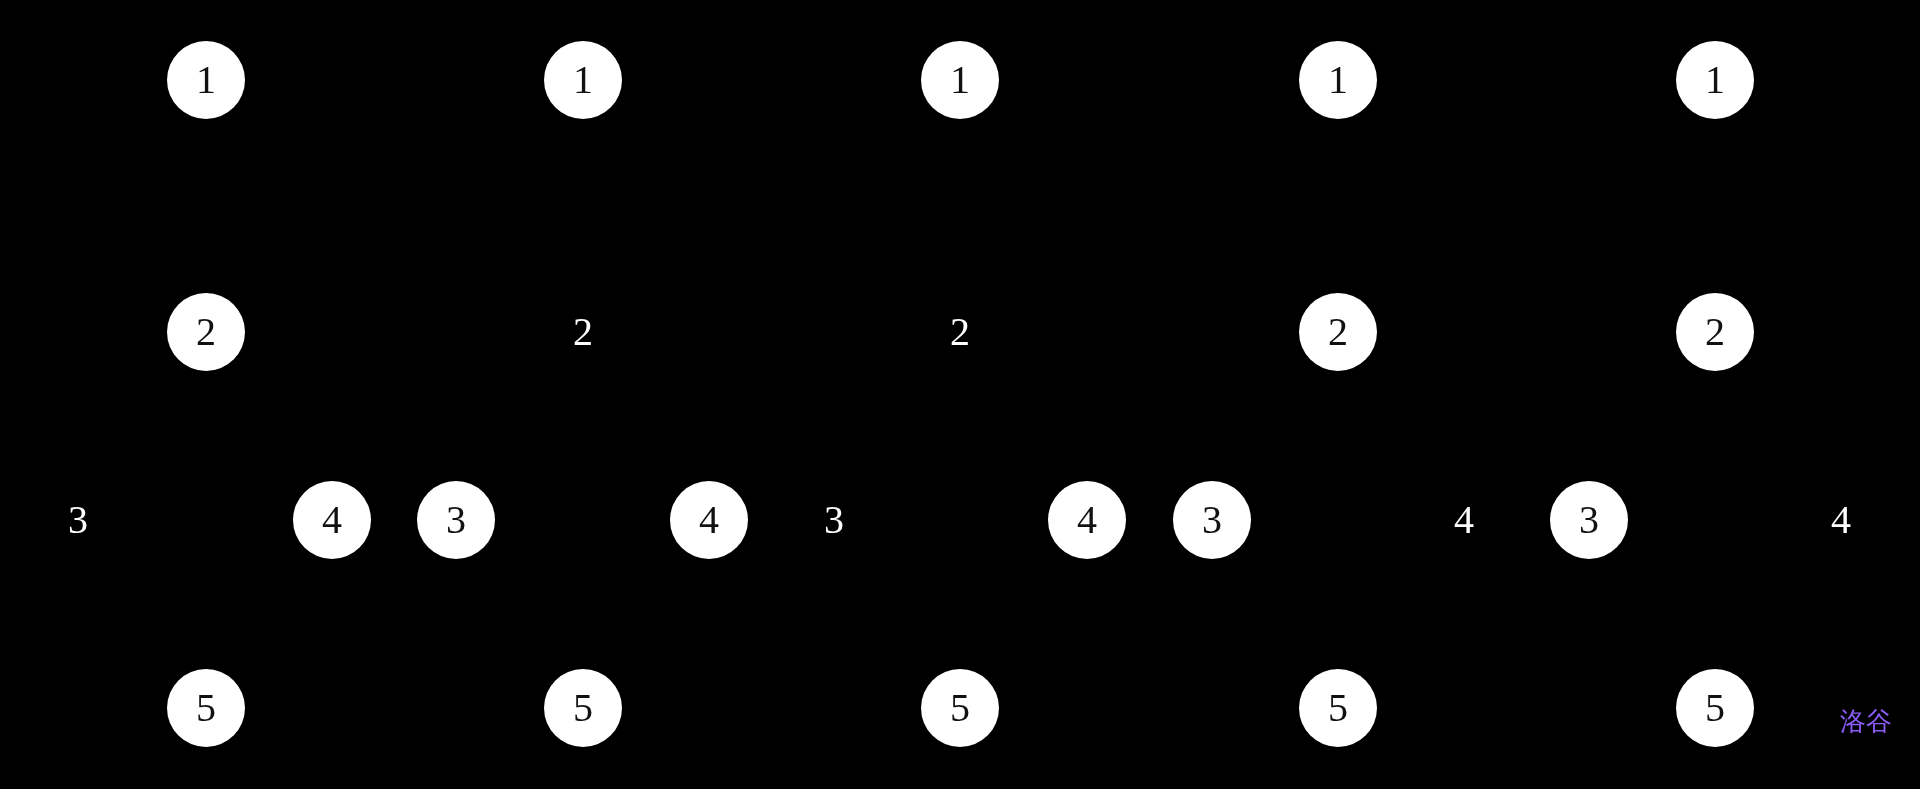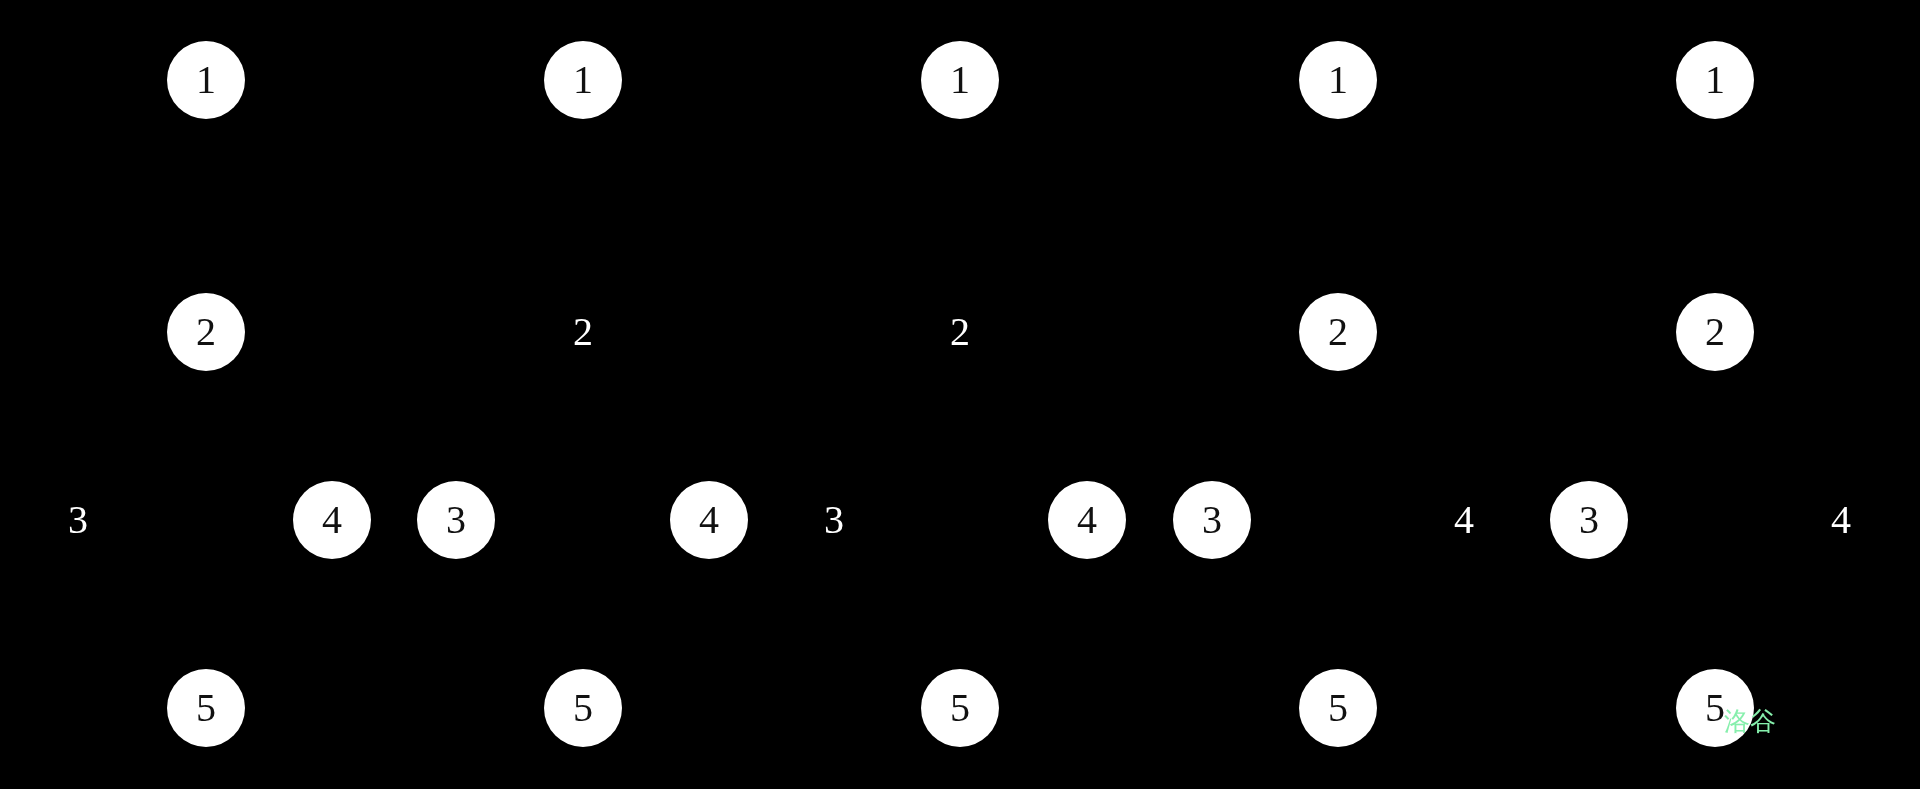--- a/index.html
+++ b/index.html
@@ -87,14 +87,14 @@
     <div class="node-circle" style="left: 1087px; top: 520px;">4</div>
     <div class="node-circle" style="left: 1212px; top: 520px;">3</div>
     <div class="node-text" style="left: 1464px; top: 520px;">4</div>
     <div class="node-circle" style="left: 1589px; top: 520px;">3</div>
     <div class="node-text" style="left: 1841px; top: 520px;">4</div>
     <div class="node-circle" style="left: 206px; top: 708px;">5</div>
     <div class="node-circle" style="left: 583px; top: 708px;">5</div>
     <div class="node-circle" style="left: 960px; top: 708px;">5</div>
     <div class="node-circle" style="left: 1338px; top: 708px;">5</div>
     <div class="node-circle" style="left: 1715px; top: 708px;">5</div>
-    <div id="watermark" style="left: 1750px; top: 721px; color: #86efac;">洛谷</div>
+    <div id="watermark" style="left: 1866px; top: 721px; color: #8b5cf6;">洛谷</div>
 </div>
 
 </body></html>

